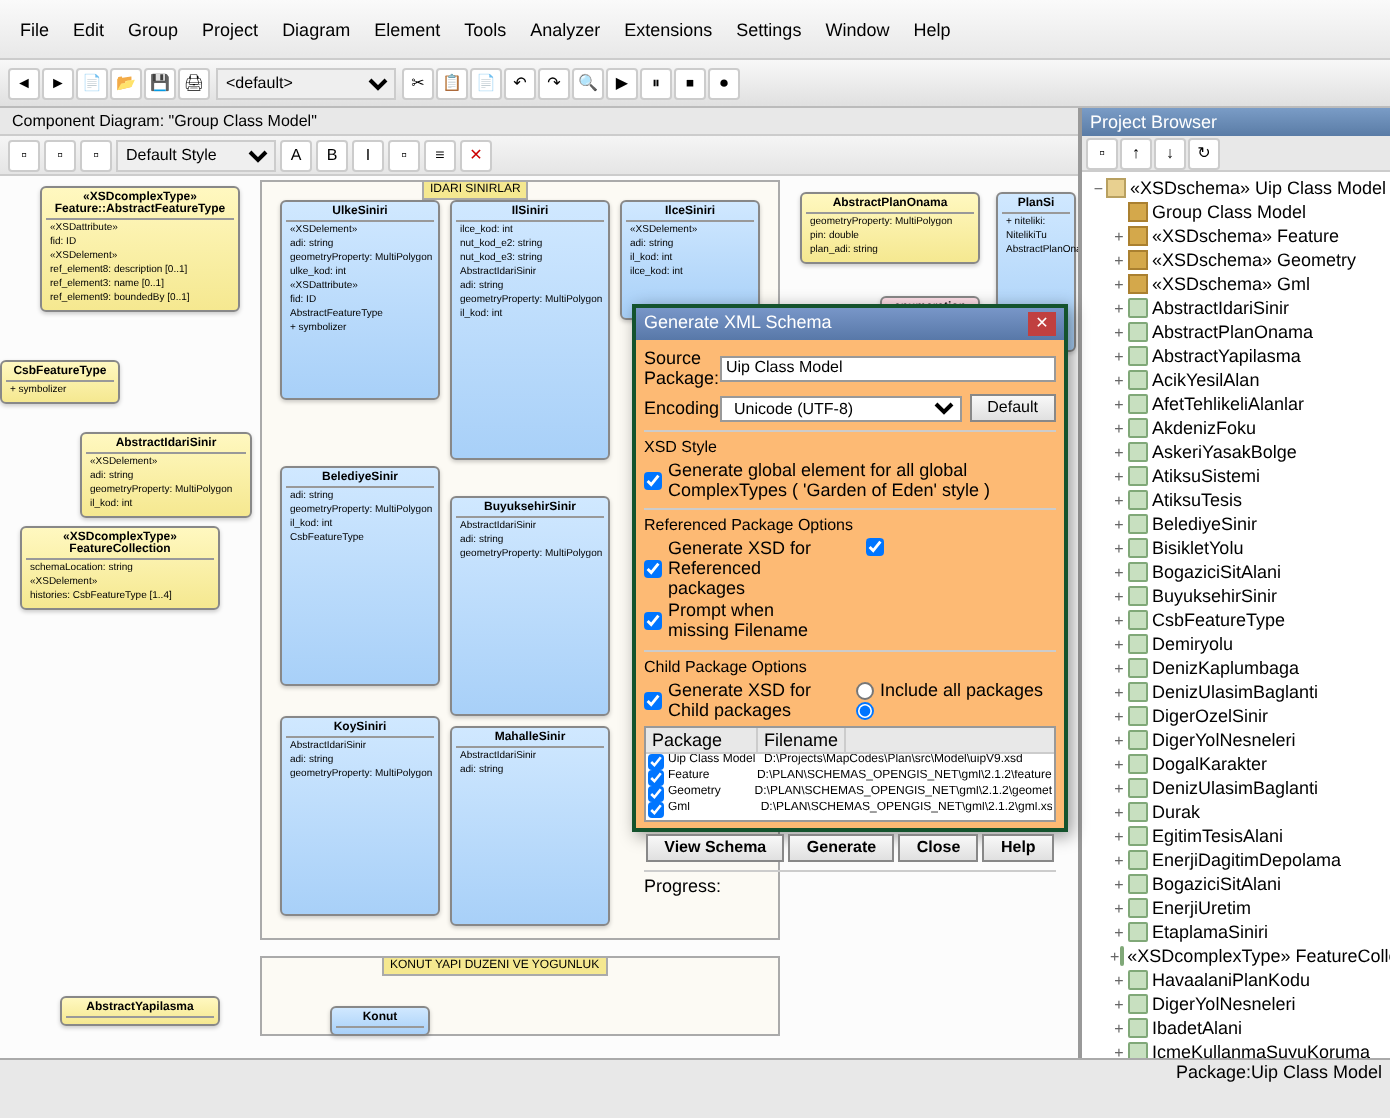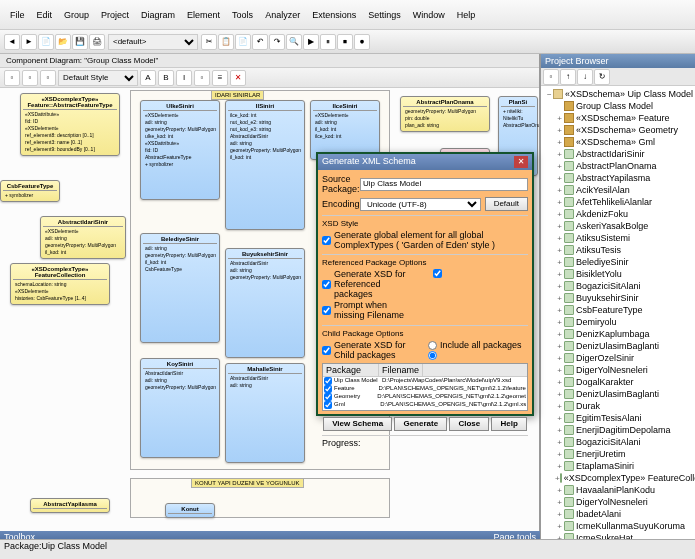--- a/index.html
+++ b/index.html
@@ -50,21 +50,21 @@
 .chk input{margin-right:3px;width:9px;height:9px;}
 .dlg-table{border:1px solid #999;background:#fff;height:48px;margin-top:2px;font-size:7px;}
 .dlg-table .thdr{display:flex;background:#e8e8e8;border-bottom:1px solid #ccc;}
 .dlg-table .thdr span{padding:1px 3px;border-right:1px solid #ccc;}
 .dlg-table .trow{display:flex;padding:0 1px;}
 .dlg-table .trow span{padding:0 2px;font-size:6px;white-space:nowrap;overflow:hidden;}
 .dlg-btns{display:flex;justify-content:space-around;margin-top:6px;font-weight:bold;}
 .bottom-tabs{position:absolute;bottom:18px;left:4px;display:flex;gap:0;font-size:8px;}
 .bottom-tabs .tab{background:#e8e8e8;border:1px solid #aaa;padding:1px 6px;}
 .bottom-tabs .tab.active{background:#fff;font-weight:bold;}
-.statusbar{position:absolute;bottom:0;left:0;right:0;height:20px;background:#e8e8e8;border-top:1px solid #aaa;font-size:8px;padding:1px 4px;display:flex;justify-content:flex-start;}
+.statusbar{position:absolute;bottom:0;left:0;right:0;height:30px;background:#e8e8e8;border-top:1px solid #aaa;font-size:8px;padding:1px 4px;display:flex;justify-content:flex-end;}
 .toolbox-bar{position:absolute;bottom:14px;left:0;right:155px;height:14px;background:linear-gradient(#6888b8,#486898);color:#fff;font-size:8px;padding:1px 4px;display:flex;justify-content:space-between;}
 </style>
 </head>
 <body>
 
 <div class="titlebar">UIP_V9 - Enterprise Architect</div>
 
 <div class="menubar">
   <span>File</span>
   <span>Edit</span>

